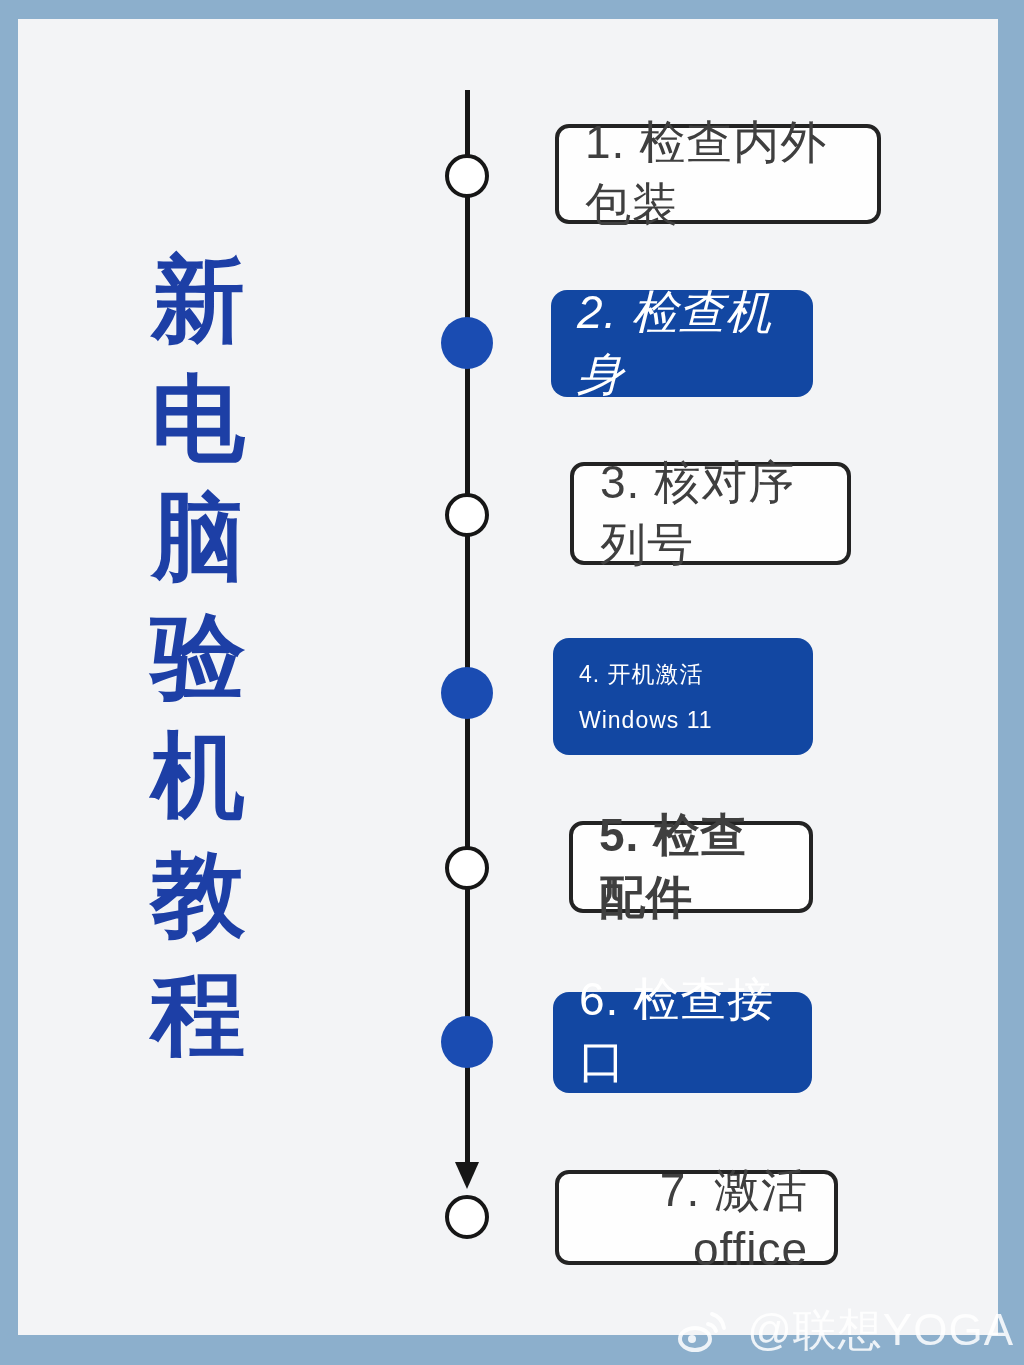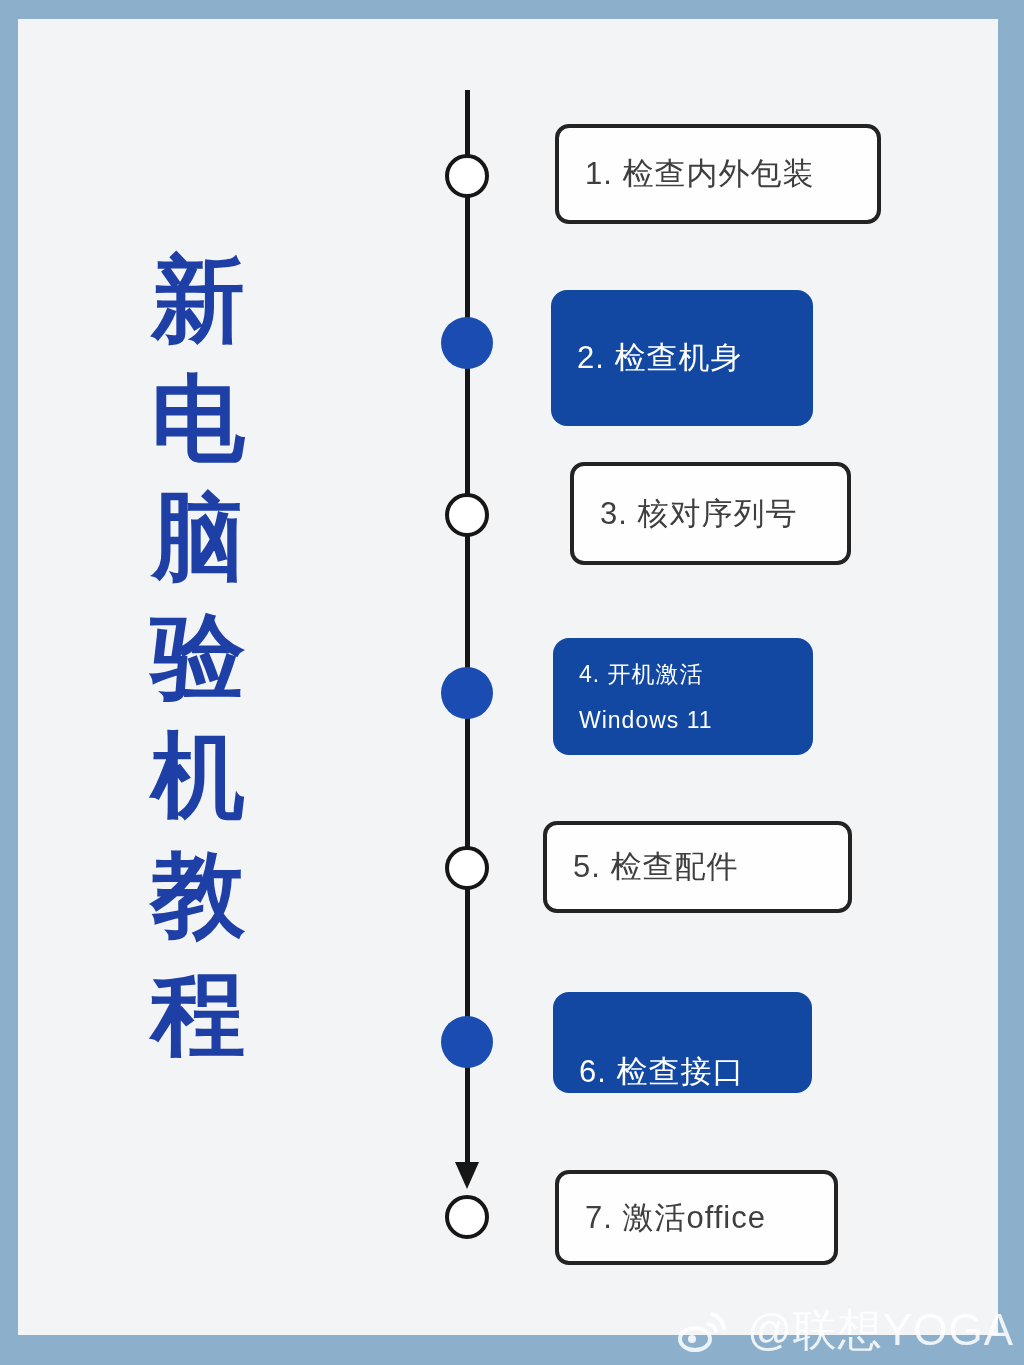--- a/index.html
+++ b/index.html
@@ -65,41 +65,41 @@
   .n5 { top:846px; }
   .n6 { top:1016px; }
   .n7 { top:1195px; }
   
   .box {
     position:absolute;
     display:flex;
     align-items:center;
     padding:0 26px;
     box-sizing:border-box;
-    font-size:31px;
+    font-size:46px;
     letter-spacing:1px;
     white-space:pre-line;
     z-index:2;
   }
   .box.white {
     background:#fefefe;
     border:4px solid #232323;
     border-radius:14px;
     color:#3f3f3f;
   }
   .box.blue {
     background:#1247a2;
     border-radius:16px;
     color:#ffffff;
   }
   .b1 { left:555px; top:124px; width:326px; height:100px; }
-  .b2 { left:551px; top:290px; width:262px; height:136px; }
+  .b2 { left:551px; top:290px; width:262px; height:107px;font-style:italic; }
   .b3 { left:570px; top:462px; width:281px; height:103px; }
   .b4 { left:553px; top:638px; width:260px; height:117px; font-size:23px; line-height:46px; }
-  .b5 { left:543px; top:821px; width:309px; height:92px; }
+  .b5 { left:569px; top:821px; width:244px; height:92px;font-weight:bold; }
   .b6 { left:553px; top:992px; width:259px; height:101px;align-items:flex-end; }
   .b7 { left:555px; top:1170px; width:283px; height:95px;text-align:right; }
   
   .watermark {
     position:absolute;
     right:10px; bottom:5px;
     display:flex;
     align-items:center;
     gap:20px;
     color:rgba(255,255,255,0.85);

